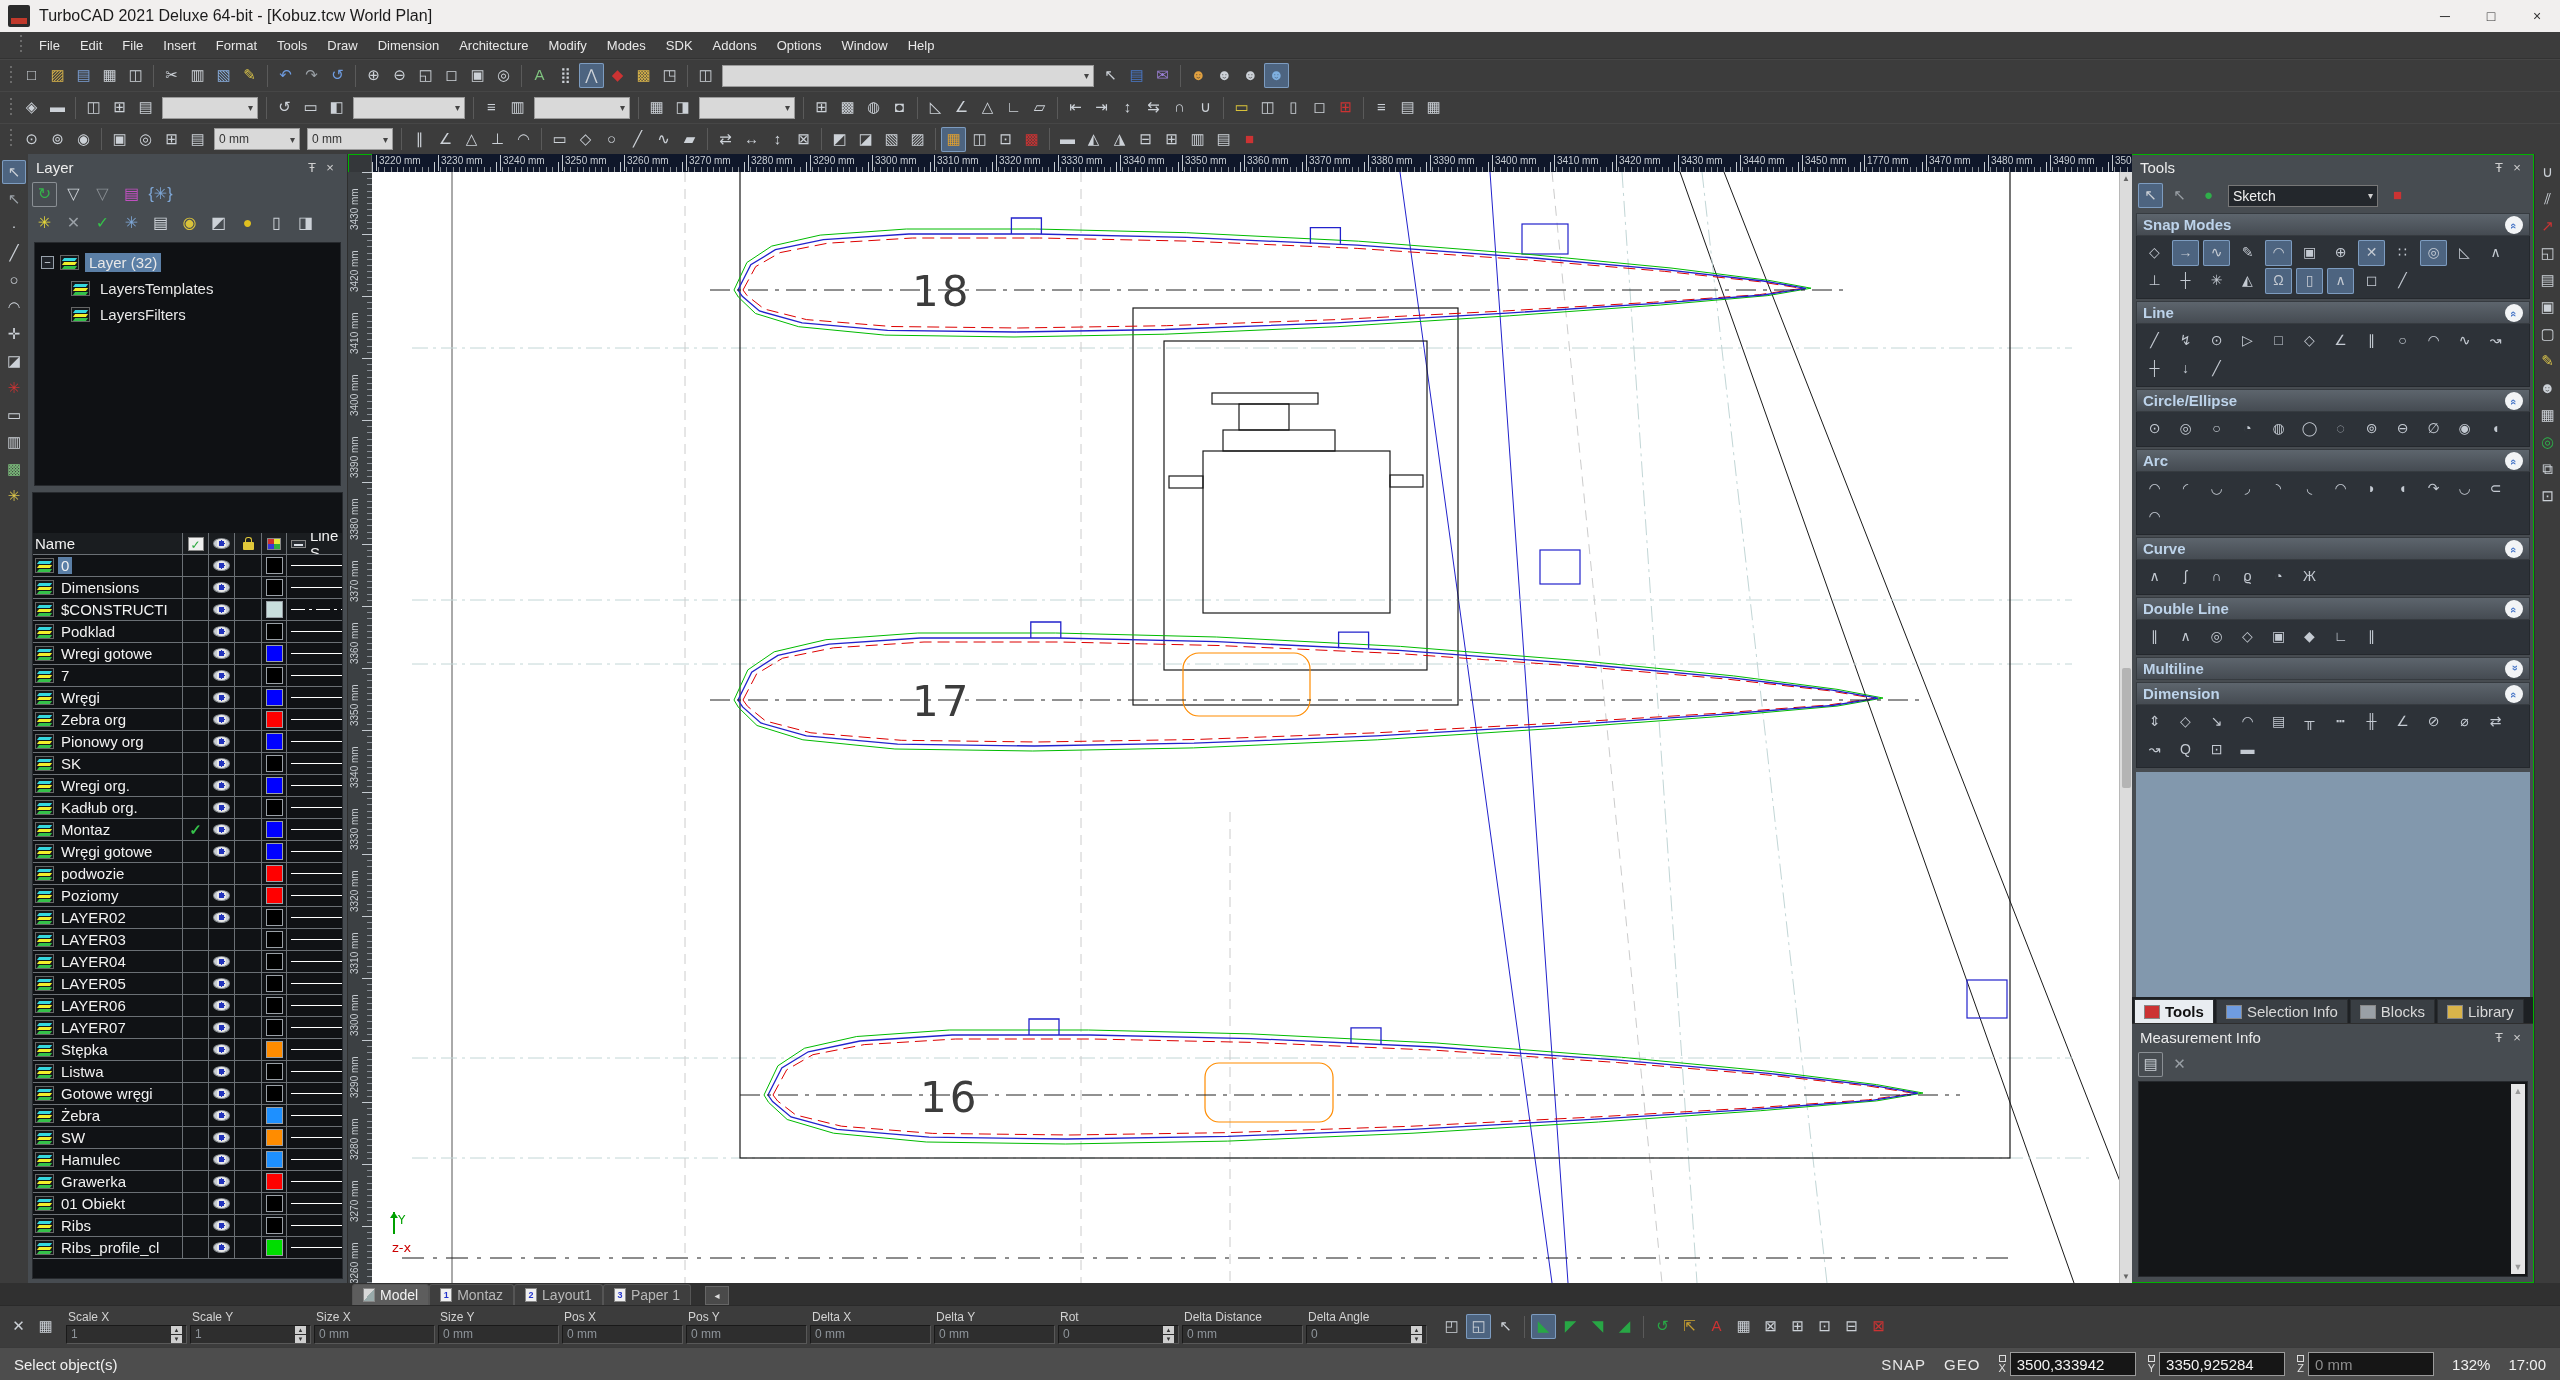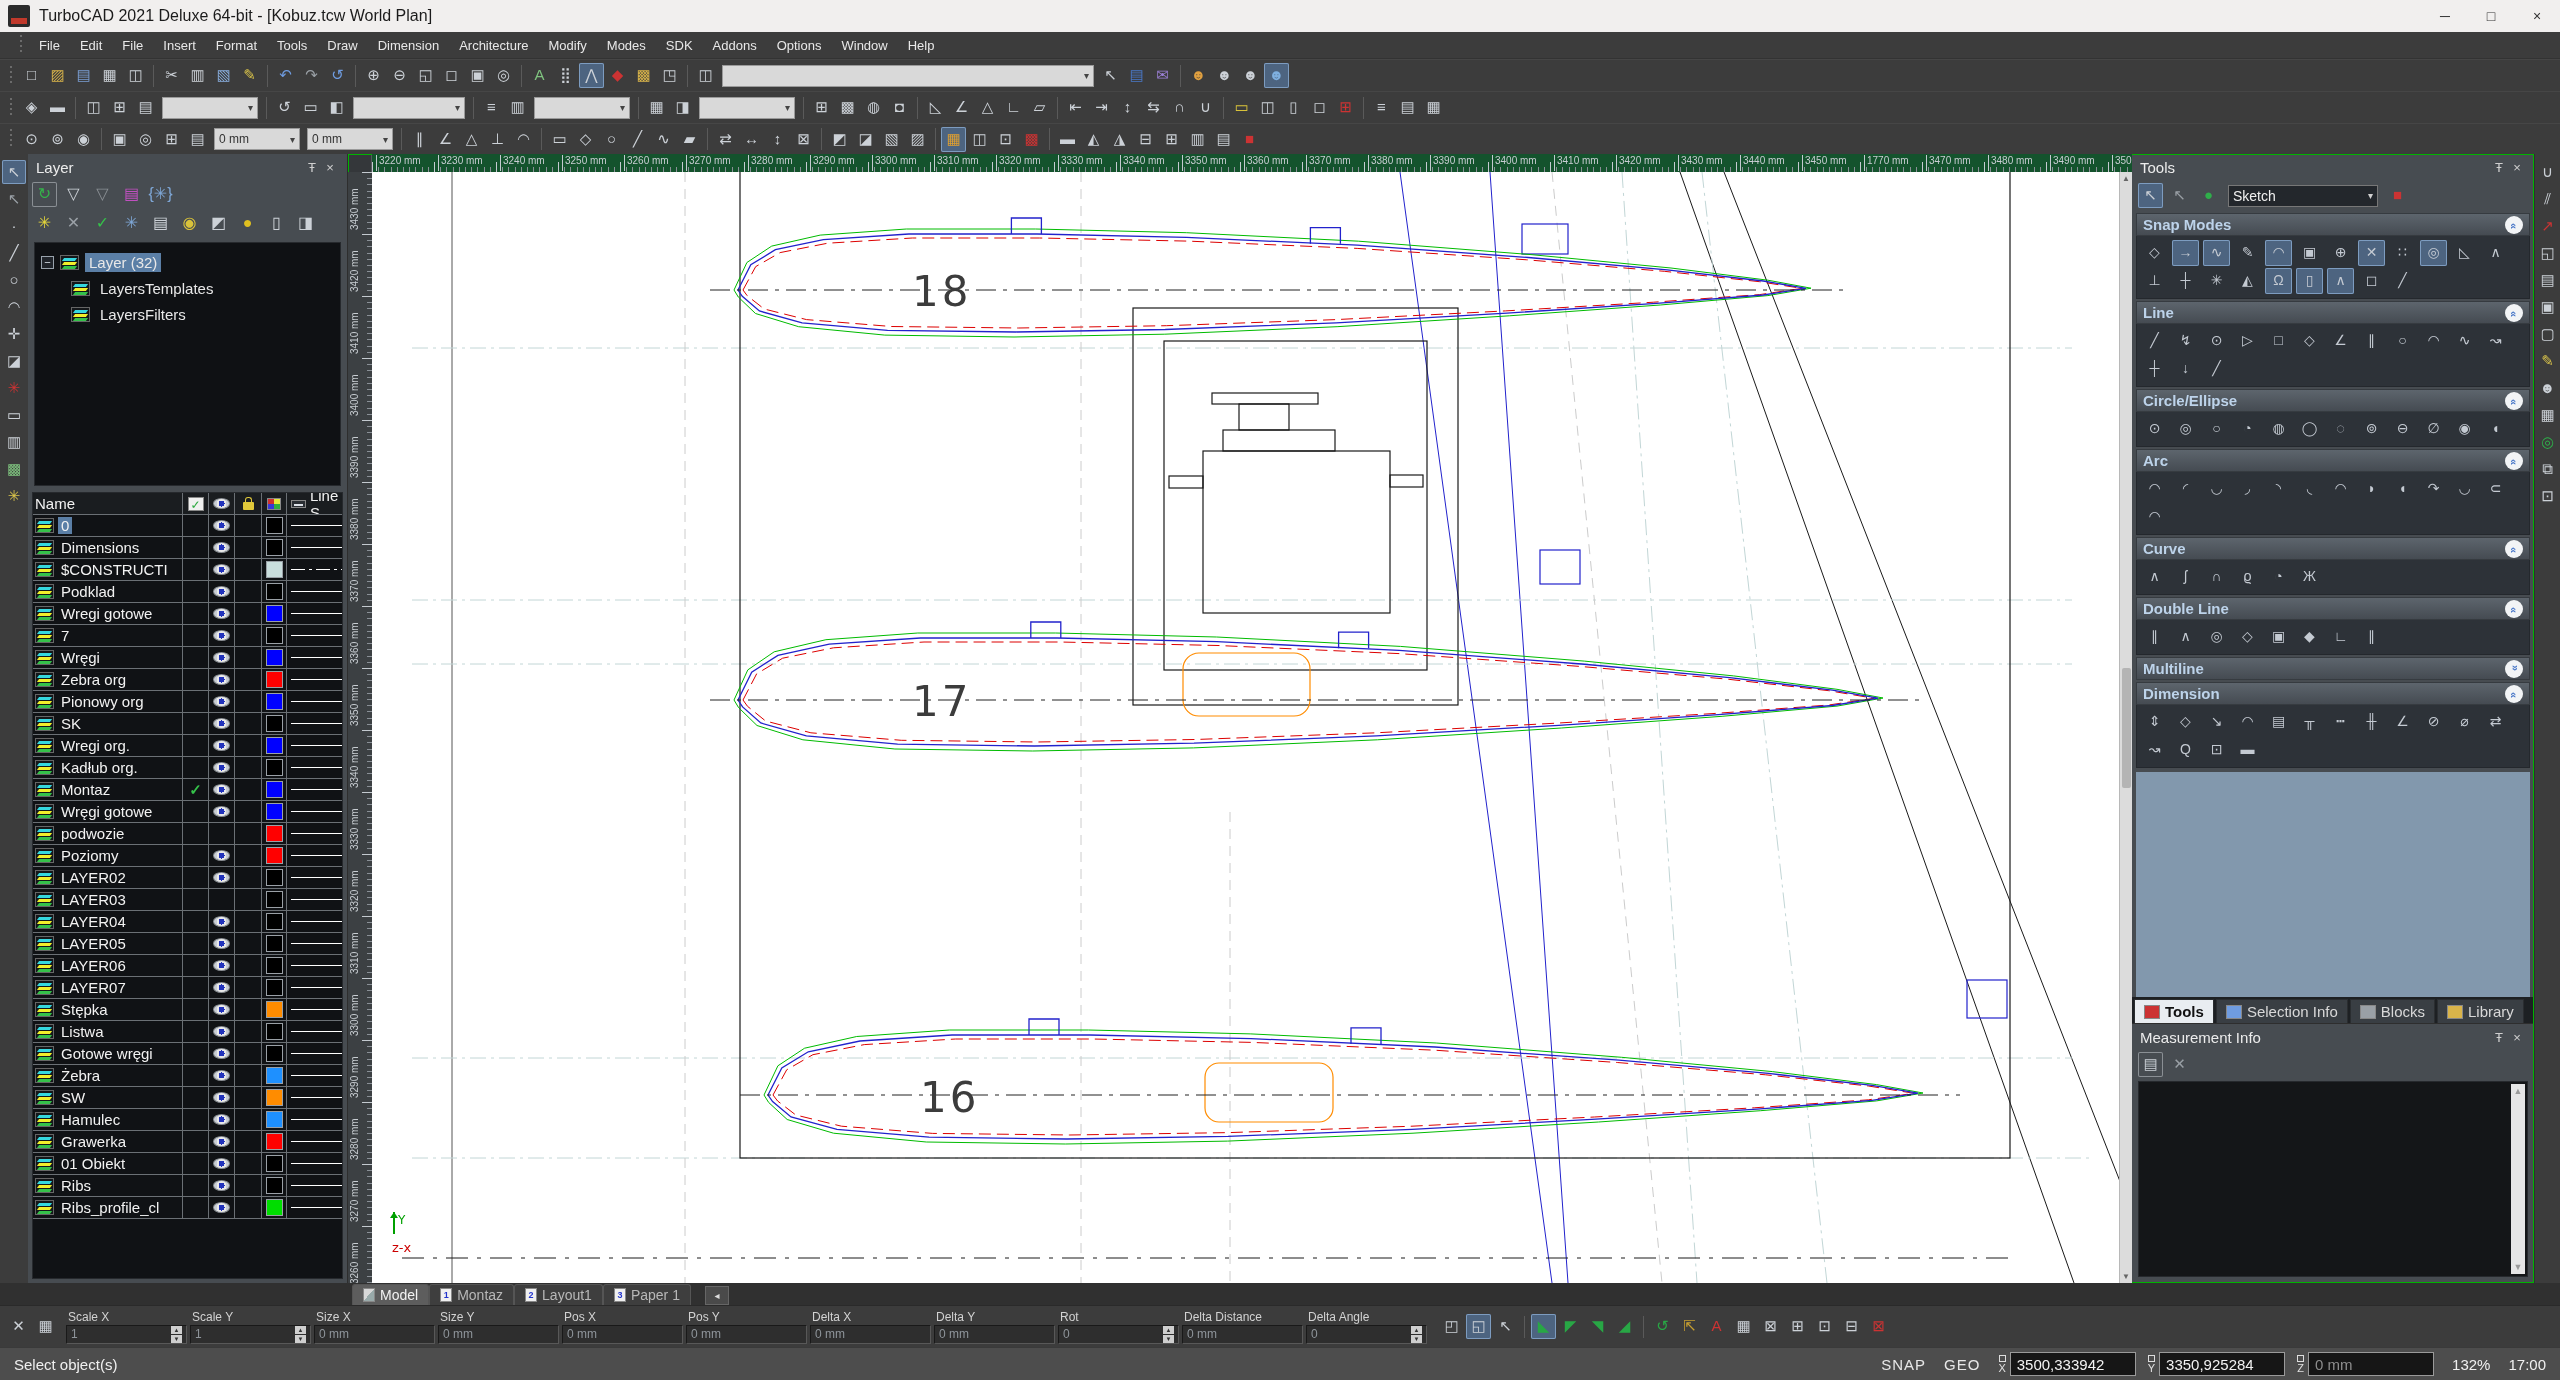--- a/index.html
+++ b/index.html
@@ -52,21 +52,21 @@
   .tree-row .lbl{padding:1px 4px;}
   .tree-row .lbl.sel{background:#5b7fa6;}
   .expander{width:13px;height:13px;border:1px solid #98a2ac;color:#d8e0e8;font-size:11px;line-height:11px;text-align:center;background:#20242a;margin-left:6px;}
   .stack-ico{position:relative;width:19px;height:15px;background:#14171a;border:1px solid #666;flex:0 0 auto;}
   .stack-ico i{position:absolute;left:2px;width:13px;height:3px;transform:skewX(-35deg);}
   .stack-ico i:nth-child(1){top:2px;background:#35d8e0;}
   .stack-ico i:nth-child(2){top:6px;background:#f2ef2a;}
   .stack-ico i:nth-child(3){top:10px;background:#35c24a;}
 
   .layer-table{flex:1 1 auto;margin:2px 4px 4px 4px;background:#101215;border:1px solid #26292d;position:relative;overflow:hidden;display:flex;}
-  .lt-grid{flex:1;}
+  .lt-grid{flex:1;margin-top:40px;}
   .lt-row{display:flex;height:22px;border-bottom:1px solid #6b7075;align-items:stretch;}
   .lt-row.header{background:#1a1d20;}
   .lt-cell{border-right:1px solid #6b7075;display:flex;align-items:center;overflow:hidden;}
   .c-name{width:150px;padding-left:2px;gap:4px;}
   .c-chk{width:26px;justify-content:center;}
   .c-eye{width:26px;justify-content:center;}
   .c-lock{width:27px;justify-content:center;}
   .c-col{width:25px;justify-content:center;}
   .c-line{flex:1;justify-content:center;border-right:none;padding:0 4px;gap:4px;}
   .lt-name{color:#f2f2f2;font-size:15px;white-space:nowrap;padding:0 3px;}
@@ -86,21 +86,21 @@
   .line-sample{flex:1;height:0;border-top:1px solid #fff;}
   .line-sample.dashdot{border-top:none;height:1px;background:repeating-linear-gradient(to right,#fff 0 14px,transparent 14px 18px,#fff 18px 21px,transparent 21px 25px);}
   .hdr-line{width:22px;height:8px;background:#2a2e33;border:1px solid #888;position:relative;}
   .hdr-line::after{content:"";position:absolute;left:2px;right:2px;top:3px;border-top:2px solid #dde2e8;}
 
   
   .viewwrap{flex:1 1 auto;display:flex;min-width:0;outline:1px solid #00b400;outline-offset:-1px;}
   .canvas-region{width:1784px;display:flex;flex-direction:column;flex:0 0 auto;background:#3c3c3c;}
   .ruler-row{height:18px;display:flex;flex:0 0 auto;}
   .ruler-corner{width:24px;height:18px;background:#34373a;border-right:1px solid #55595d;flex:0 0 auto;}
-  .ruler-top{flex:1;position:relative;background:#14532d;overflow:hidden;
+  .ruler-top{flex:1;position:relative;background:#0f172a;overflow:hidden;
     background-image:repeating-linear-gradient(to right,#7d8差 0,transparent 0);}
   .ruler-top .ticks{position:absolute;left:0;right:0;bottom:0;height:5px;
     background-image:repeating-linear-gradient(to right,#8a9097 0 1px,transparent 1px 6.2px);}
   .ruler-top .ticks2{position:absolute;left:0;right:0;bottom:0;height:10px;
     background-image:repeating-linear-gradient(to right,#c4cad0 0 1px,transparent 1px 62px);}
   .ruler-lab{position:absolute;top:1px;font-size:10px;color:#c8cdd2;white-space:nowrap;border-left:1px solid #c4cad0;padding-left:2px;height:16px;}
   .canvas-body{flex:1;display:flex;min-height:0;}
   .ruler-left{width:24px;position:relative;background:#3c4043;flex:0 0 auto;overflow:hidden;}
   .ruler-left .ticks{position:absolute;top:0;bottom:0;right:0;width:5px;
     background-image:repeating-linear-gradient(to bottom,#8a9097 0 1px,transparent 1px 6.2px);}

